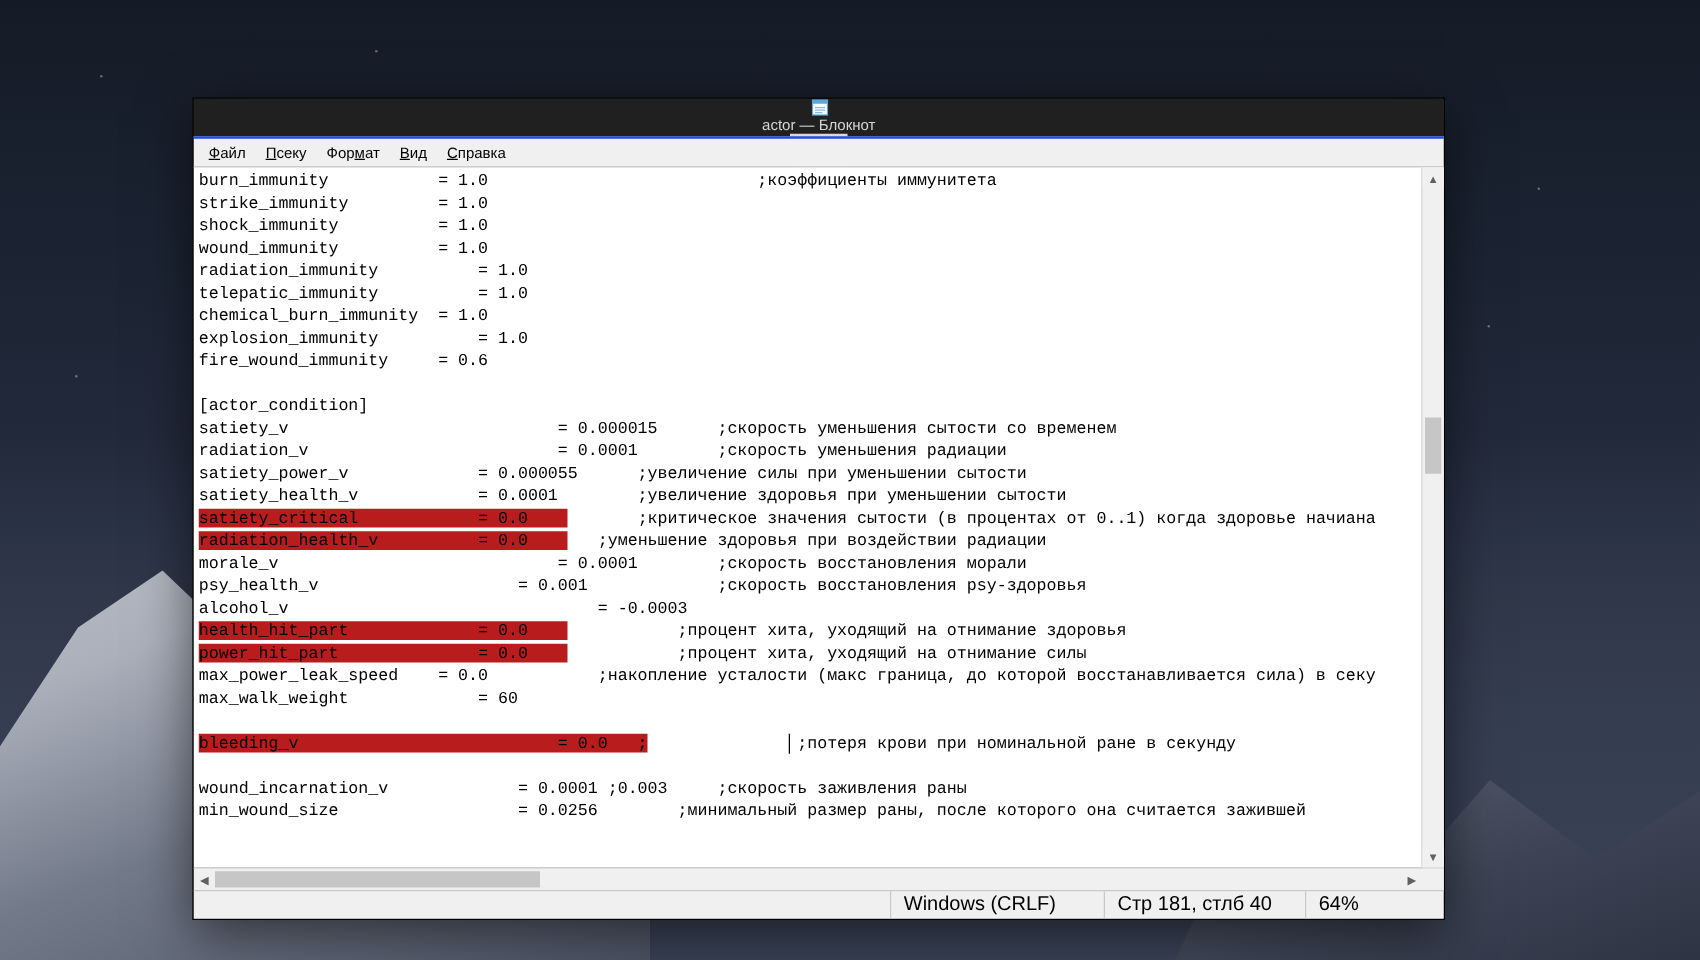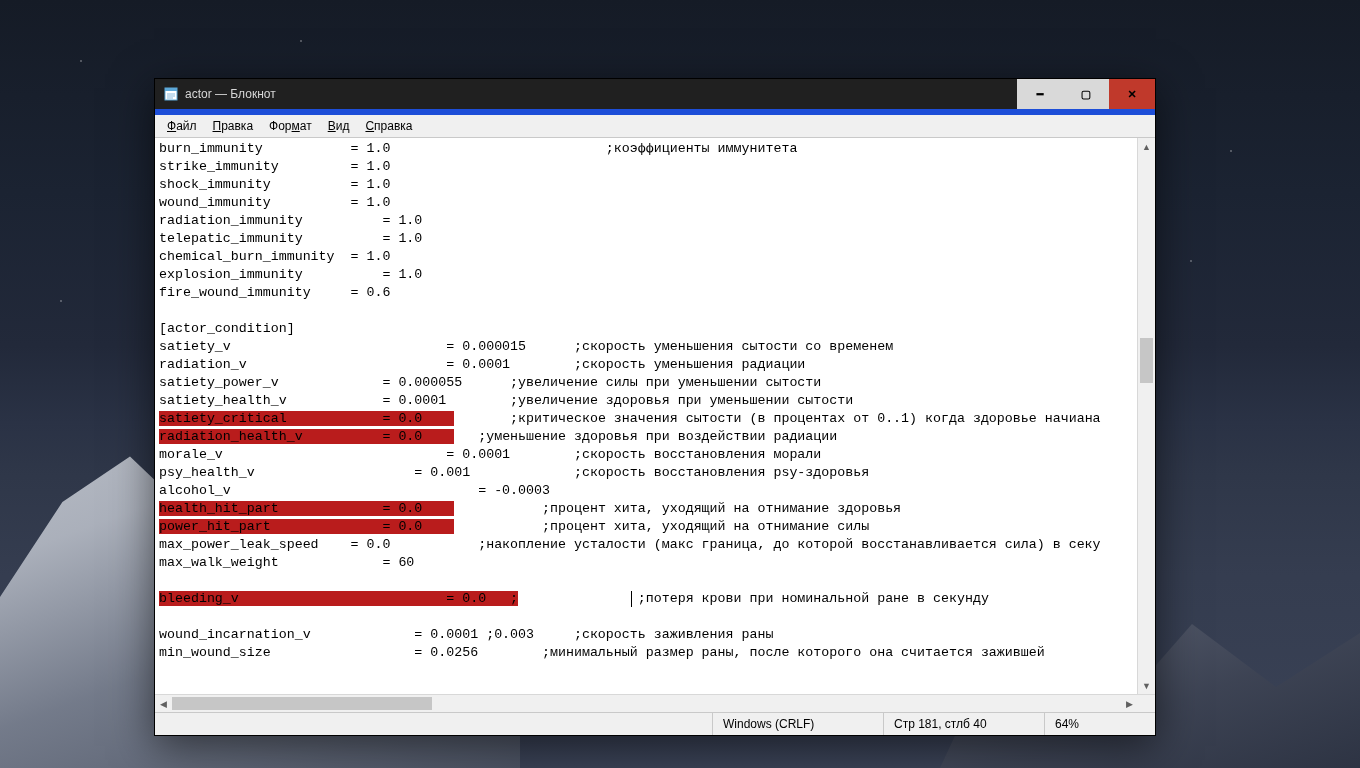--- a/index.html
+++ b/index.html
@@ -36,34 +36,35 @@
     width: 1000px; height: 656px;
     background: #202020;
     border: 1px solid #000;
     box-shadow: 0 10px 40px rgba(0,0,0,.55);
     display: flex; flex-direction: column;
   }
   .titlebar {
     height: 30px; background: #202020; color: #d6d6d6;
     display: flex; align-items: center;
     font-size: 12px;
+    flex-direction: column;
   }
   .titlebar .icon { margin: 0 6px 0 8px; width:16px; height:16px; display:flex; align-items:center; justify-content:center;}
   .titlebar .title { flex: 0 0 auto; }
   .titlebar .spacer { flex: 1 1 auto; }
   .winbtn {
     width: 46px; height: 30px; display:flex; align-items:center; justify-content:center;
     color:#000; font-family: "Segoe UI Symbol", sans-serif; font-size:11px;
   }
   .winbtn.min, .winbtn.max { background:#d9d9d9; }
   .winbtn.close { background:#c0392b; }
   .winbtn.min span, .winbtn.max span, .winbtn.close span { font-weight:bold; }
 
   .menubar {
-    height: 22px; background:#f0f0f0; border-top:6px solid #1d4ed8;
+    height: 22px; background:#f0f0f0; border-top:2px solid #1d4ed8;
     display:flex; align-items:center; font-size:12px; color:#000;
     padding: 0 4px;
   }
   .menubar .menuitem { padding: 2px 8px; }
   .menubar .menuitem u { text-decoration: underline; }
 
   .client {
     flex:1 1 auto; background:#fff; position:relative; display:flex;
     border-top:1px solid #c9c9c9;
   }
@@ -109,21 +110,21 @@
   .hscrollbar .thumb {
     position:absolute; top:2px; height:13px; left:17px; width:260px;
     background:#c6c6c6;
   }
   .hscrollbar .corner {
     position:absolute; right:0; top:0; width:17px; height:17px; background:#f0f0f0;
   }
 
   .statusbar {
     height:22px; background:#f0f0f0; border-top:1px solid #c9c9c9;
-    display:flex; font-size:12px; color:#000;
+    display:flex; font-size:16px; color:#000;
   }
   .statusbar .cell {
     border-left:1px solid #c9c9c9; padding:3px 10px; display:flex; align-items:center;
   }
   .statusbar .flex { flex:1 1 auto; }
 </style>
 </head>
 <body>
 
 <div class="desktop">
@@ -155,21 +156,21 @@
       <div class="winbtn max">
           <span>▢</span>
         </div>
       <div class="winbtn close">
           <span>✕</span>
         </div>
     </div>
 
     <div class="menubar">
       <div class="menuitem"><u>Ф</u><span>айл</span></div>
-      <div class="menuitem"><u>П</u><span>равка</span></div>
+      <div class="menuitem"><u>П</u><span>секу</span></div>
       <div class="menuitem">Фор<u>м</u><span>ат</span></div>
       <div class="menuitem"><u>В</u><span>ид</span></div>
       <div class="menuitem"><u>С</u><span>правка</span></div>
     </div>
 
     <div class="client">
       <div class="textarea" id="textarea"><div class="line">burn_immunity           = 1.0                           ;коэффициенты иммунитета</div><div class="line">strike_immunity         = 1.0</div><div class="line">shock_immunity          = 1.0</div><div class="line">wound_immunity          = 1.0</div><div class="line">radiation_immunity          = 1.0</div><div class="line">telepatic_immunity          = 1.0</div><div class="line">chemical_burn_immunity  = 1.0</div><div class="line">explosion_immunity          = 1.0</div><div class="line">fire_wound_immunity     = 0.6</div><div class="line"></div><div class="line">[actor_condition]</div><div class="line">satiety_v                           = 0.000015      ;скорость уменьшения сытости со временем</div><div class="line">radiation_v                         = 0.0001        ;скорость уменьшения радиации</div><div class="line">satiety_power_v             = 0.000055      ;увеличение силы при уменьшении сытости</div><div class="line">satiety_health_v            = 0.0001        ;увеличение здоровья при уменьшении сытости</div><div class="line"><span class="hl">satiety_critical            = 0.0    </span><span>       ;критическое значения сытости (в процентах от 0..1) когда здоровье начиана</span></div><div class="line"><span class="hl">radiation_health_v          = 0.0    </span><span>   ;уменьшение здоровья при воздействии радиации</span></div><div class="line">morale_v                            = 0.0001        ;скорость восстановления морали</div><div class="line">psy_health_v                    = 0.001             ;скорость восстановления psy-здоровья</div><div class="line">alcohol_v                               = -0.0003</div><div class="line"><span class="hl">health_hit_part             = 0.0    </span><span>           ;процент хита, уходящий на отнимание здоровья</span></div><div class="line"><span class="hl">power_hit_part              = 0.0    </span><span>           ;процент хита, уходящий на отнимание силы</span></div><div class="line">max_power_leak_speed    = 0.0           ;накопление усталости (макс граница, до которой восстанавливается сила) в секу</div><div class="line">max_walk_weight             = 60</div><div class="line"></div><div class="line"><span class="hl">bleeding_v                          = 0.0   ;</span><span>               ;потеря крови при номинальной ране в секунду</span></div><div class="line"></div><div class="line">wound_incarnation_v             = 0.0001 ;0.003     ;скорость заживления раны</div><div class="line">min_wound_size                  = 0.0256        ;минимальный размер раны, после которого она считается зажившей</div><div class="caret" style="top: 453px; left: 476px;"></div></div>
       <div class="vscroll">
         <div class="arrow up">▲</div>
         <div class="thumb"></div>

